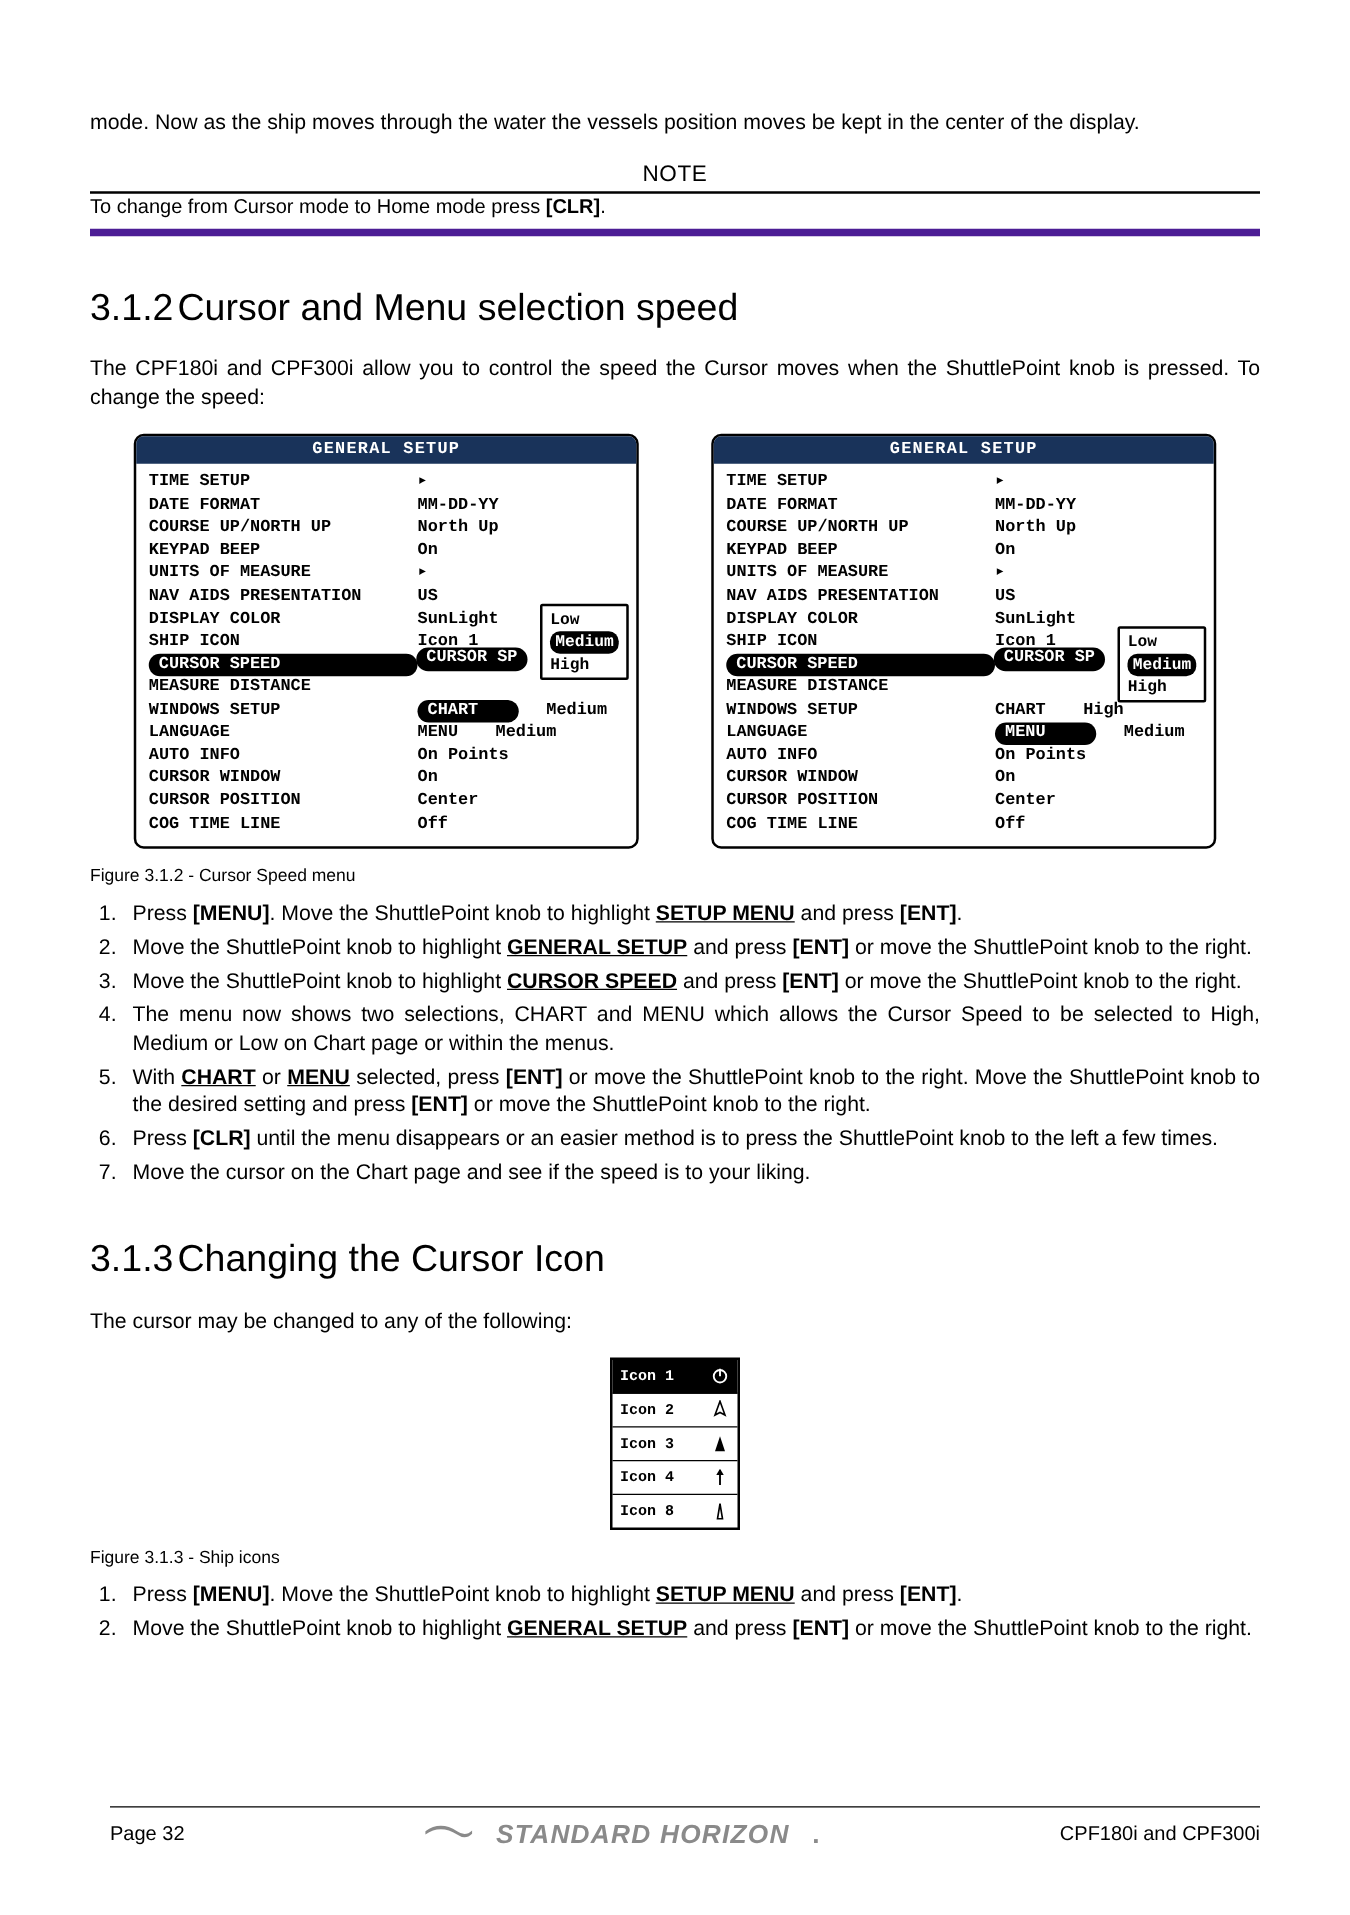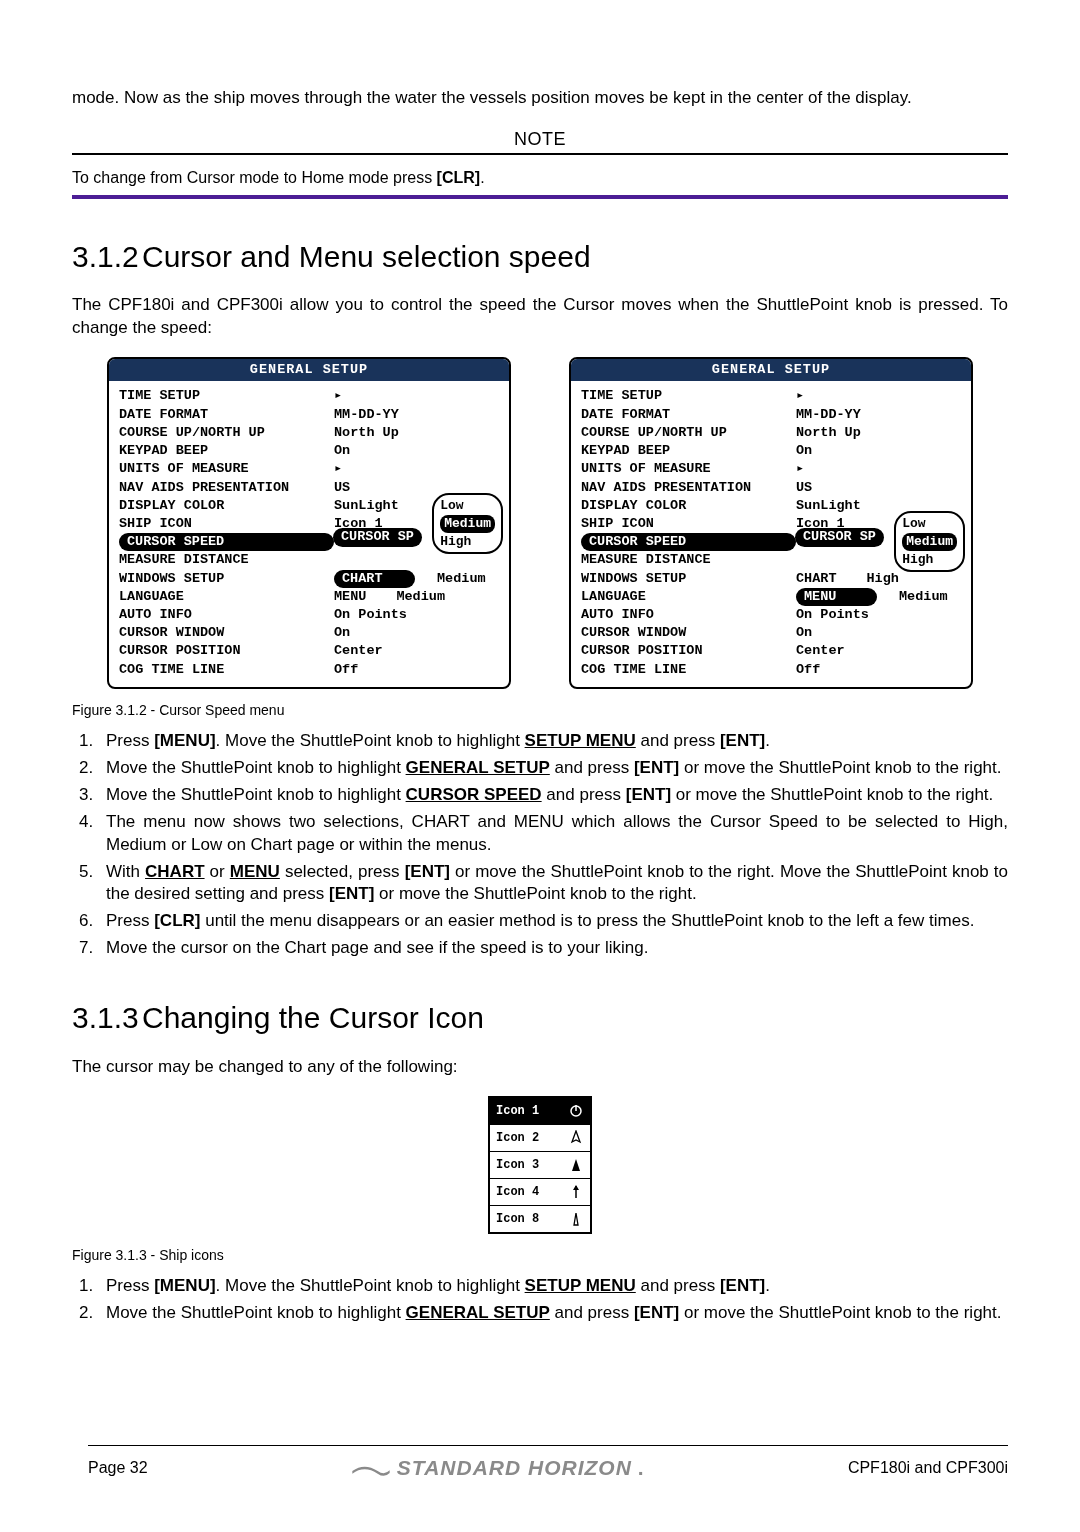--- a/index.html
+++ b/index.html
@@ -11,53 +11,53 @@
     background: #fff;
     width: 1080px;
     height: 1532px;
     margin: 0;
     padding: 70px 72px 40px 72px;
     box-sizing: border-box;
     position: relative;
   }
   .justify { text-align: justify; }
   .note-title { font-weight: normal; font-size: 18px; text-align: center; margin-top: 14px; letter-spacing: 0.5px; }
-  .note-box { border-top: 2px solid #000; border-bottom: 4px solid #4c1d95; padding: 12px 0 6px 0; margin-top: 2px; font-size: 16px; }
+  .note-box { border-top: 2px solid #000; border-bottom: 6px solid #4c1d95; padding: 0 0 6px 0; margin-top: 2px; font-size: 16px; }
   h3.sec { font-weight: normal; font-size: 30px; margin: 38px 0 10px 0; }
   h3.sec .num { display: inline-block; width: 70px; }
 
   
   .menu-shots { display: flex; gap: 58px; margin-top: 10px; justify-content: center; }
   .menu-box { width: 400px; border: 2px solid #000; border-radius: 8px; background: #fff; font-family: "Courier New", monospace; font-size: 13.5px; font-weight: bold; position: relative; }
   .menu-title { background: #19335a; color: #fff; text-align: center; padding: 2px 0; border-radius: 6px 6px 0 0; font-size: 13.5px; letter-spacing: 1px; }
   .menu-body { padding: 6px 10px 8px 10px; position: relative; }
   .mrow { display: flex; }
   .mrow .lbl { width: 215px; white-space: pre; }
   .mrow .val { white-space: pre; }
   .mrow.hl .lbl-pill { background: #000; color: #fff; border-radius: 10px; padding: 0 8px; width: 199px; display: inline-block; }
   .mrow.hl2 .lbl-pill2 { background: #000; color: #fff; border-radius: 10px; padding: 0 8px; display: inline-block; width: 65px; }
-  .popup { position: absolute; background: #fff; border: 2px solid #000; border-radius: 17px; font-family: "Courier New", monospace; font-size: 13px; font-weight: bold; padding: 2px 6px; }
+  .popup { position: absolute; background: #fff; border: 2px solid #000; border-radius: 2px; font-family: "Courier New", monospace; font-size: 13px; font-weight: bold; padding: 2px 6px; }
   .popup .prow { white-space: pre; }
   .popup .sel { background: #000; color: #fff; border-radius: 8px; padding: 0 4px; display: inline-block; }
 
   .figcap { text-align: left; font-size: 14px; margin-top: 12px; }
 
   ol.steps { margin: 10px 0 0 0; padding-left: 26px; }
   ol.steps li { margin-bottom: 4px; text-align: justify; padding-left: 8px; }
   ol.steps li::marker { font-weight: normal; }
 
   .icons-box { margin: 8px auto 0 auto; width: 100px; border: 2px solid #000; background: #fff; font-family: "Courier New", monospace; font-size: 12px; font-weight: bold; }
   .icons-box .irow { display: flex; align-items: center; border-bottom: 1px solid #000; padding: 2px 6px; justify-content: space-between; height: 22px; }
   .icons-box .irow:last-child { border-bottom: none; }
   .icons-box .irow.sel { background: #000; color: #fff; }
   .icons-box .irow.sel svg circle, .icons-box .irow.sel svg path, .icons-box .irow.sel svg line, .icons-box .irow.sel svg polygon { stroke: #fff; }
   .icons-box svg { width: 16px; height: 16px; }
 
   .footer { position: absolute; left: 88px; right: 72px; bottom: 50px; border-top: 1.5px solid #000; padding-top: 8px; display: flex; justify-content: space-between; align-items: center; font-size: 16px; }
-  .footer .brand { display: flex; align-items: flex-end; gap: 6px; color: #8a8a8a; font-weight: bold; font-family: Arial, sans-serif; font-size: 21px; letter-spacing: 1px; font-style: italic; }
+  .footer .brand { display: flex; align-items: flex-start; gap: 18px; color: #8a8a8a; font-weight: bold; font-family: Arial, sans-serif; font-size: 21px; letter-spacing: 1px; font-style: italic; }
   .footer .brand svg { width: 40px; height: 22px; }
 
   b, strong { font-weight: bold; }
   u { text-decoration: underline; }
 </style>
 </head>
 <body>
 
 <p class="justify">mode. Now as the ship moves through the water the vessels position moves be kept in the center of the display.</p>
 

